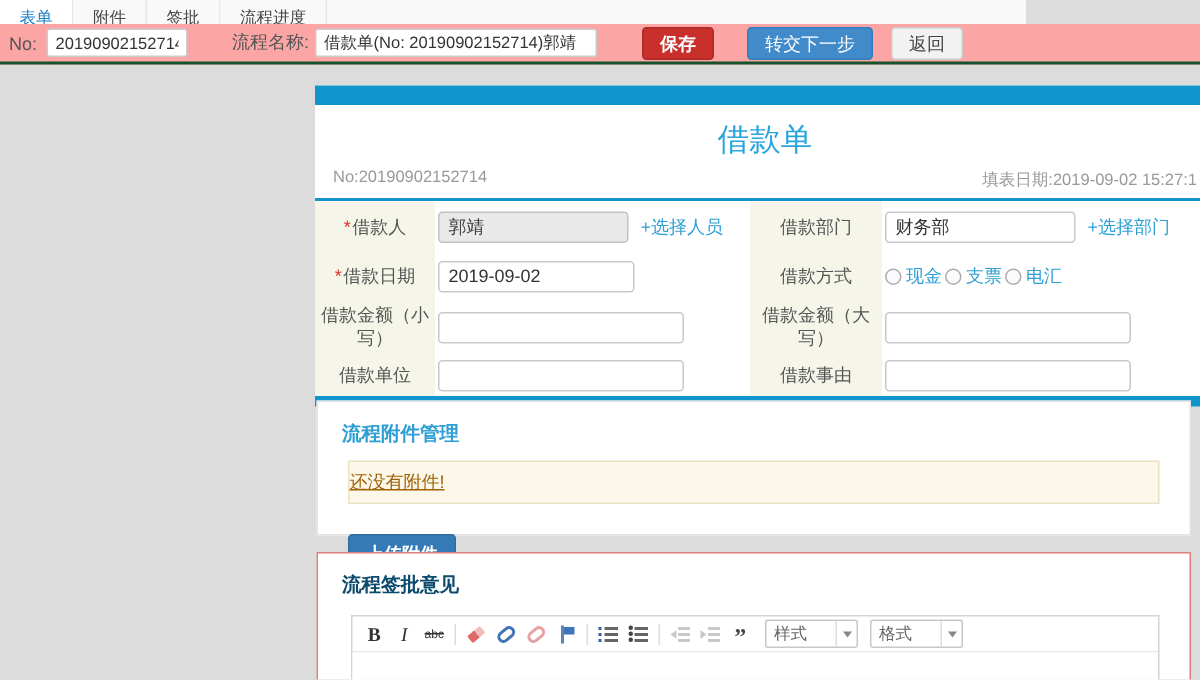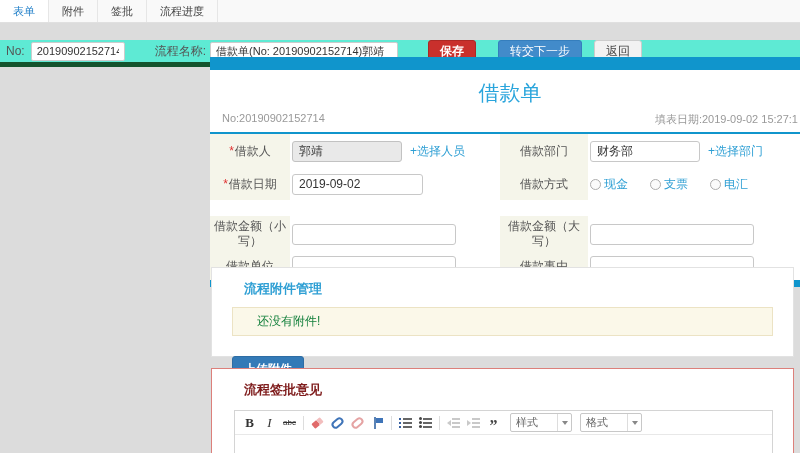--- a/index.html
+++ b/index.html
@@ -4,29 +4,29 @@
 <style>
   * { margin:0; padding:0; box-sizing:border-box; }
   html,body { width:800px; height:453px; }
   body {
     position:relative; overflow:hidden;
     background:#dcdcdc;
     font-family:"Liberation Sans", sans-serif;
   }
 
   
-  .tabbar { position:absolute; top:0; left:0; width:800px; height:23px;
+  .tabbar { position:absolute; top:0; left:0; width:684px; height:23px;
     background:#f9f9f9; border-bottom:1px solid #e0e0e0; display:flex; }
   .tab { padding:0 13px; display:flex; align-items:center; font-size:11px;
     color:#444; border-right:1px solid #e6e6e6; cursor:pointer; background:#f9f9f9; }
   .tab.active { background:#fff; color:#1e7ec8; }
 
   
-  .toolbar { position:absolute; top:40px; left:0; width:800px; height:27px;
-    background:#5eead4; border-bottom:5px solid #14532d;
+  .toolbar { position:absolute; top:16px; left:0; width:800px; height:27px;
+    background:#fca5a5; border-bottom:2px solid #14532d;
     display:flex; align-items:center; font-size:12px; color:#555; }
   .lbl { white-space:nowrap; }
   .ml6{margin-left:6px;} .ml14{margin-left:30px;} .ml4{margin-left:4px;}
   .tb-input { height:19px; border:1px solid #ccc; border-radius:2px;
     font-size:11px; padding:0 5px; color:#333; background:#fff;
     font-family:"Liberation Sans",sans-serif; }
   .no-input { width:94px; }
   .flow-input { width:188px; }
   .btn { height:22px; border-radius:3px; font-size:12px; padding:0 11px;
     border:1px solid transparent; cursor:pointer; line-height:20px;
@@ -43,40 +43,40 @@
   .bar-bottom { height:7px; }
   .form-title { text-align:center; font-size:21px; color:#2aa5dc; padding:9px 0 5px; }
   .meta { display:flex; justify-content:space-between; padding:0 12px 5px;
     font-size:11px; color:#999; }
   .blue-line { height:2px; background:#1095cc; }
   .fgrid { display:grid; grid-template-columns:80px 210px 88px 222px; }
   .cell { display:flex; align-items:center; }
   .lab { background:#f5f5ea; justify-content:center; font-size:12px; color:#555;
     text-align:center; padding:0 4px; line-height:15px; }
   .val { background:#fff; padding-left:2px; }
-  .h34{height:34px;} .h32{height:32px;} .h36{height:36px;margin-top:16px;} .h28{height:28px;}
+  .h34{height:34px;} .h32{height:32px;} .h36{height:36px;} .h28{height:28px;}
   .req { color:#e03131; margin-right:1px; }
   .inp { height:21px; border:1px solid #c8c8c8; border-radius:3px; font-size:12px;
     padding:0 6px; color:#333; background:#fff; font-family:"Liberation Sans",sans-serif; }
   .inp-dis { background:#e9e9e9; border-color:#c2c2c2; color:#3c3c3c; }
-  .w127{width:110px;} .w113{width:131px;} .w164{width:164px;}
+  .w127{width:127px;} .w113{width:131px;} .w164{width:164px;}
   .link { color:#2e9fd4; font-size:12px; margin-left:8px; text-decoration:none; cursor:pointer; }
-  .radio-group { display:flex; align-items:center; gap:22px; }
+  .radio-group { display:flex; align-items:center; gap:2px; }
   .radio { display:flex; align-items:center; gap:3px; cursor:pointer; }
   .rdot { width:11px; height:11px; border-radius:50%; border:1px solid #adadad; background:#fbfbfb; }
   .rlbl { color:#2e9fd4; font-size:12px; }
 
   
   .attach-card { position:absolute; left:211px; top:267px; width:583px; height:90px;
     background:#fff; border:1px solid #e2e2e2; }
-  .section-heading { font-size:13px; font-weight:bold; padding:12px 32px 9px; }
+  .section-heading { font-size:13px; font-weight:bold; padding:12px 16px 9px; }
   .head-blue { color:#2e9fd4; }
-  .head-red { color:#7f1d1d; }
+  .head-red { color:#0c4a6e; }
   .alert { margin:0 20px; background:#fbf8e9; border:1px solid #ece3c4;
-    padding:5px 24px; font-size:12px; color:#15803d; }
+    padding:5px 0; font-size:12px; color:#a16207;text-decoration:underline; }
   .btn-upload { margin:20px 20px 0; background:#337ab7; border:1px solid #2e6da4;
     color:#fff; font-size:12px; font-weight:bold; padding:4px 11px; border-radius:3px; cursor:pointer;
     font-family:"Liberation Sans",sans-serif; }
 
   
   .approve-card { position:absolute; left:211px; top:368px; width:583px; height:130px;
     background:#fff; border:1px solid #dc807b; }
   .editor { margin:2px 20px 0 22px; border:1px solid #d4d4d4; background:#fff; }
   .ed-toolbar { display:flex; align-items:center; gap:3px; padding:0 6px; height:24px;
     border-bottom:1px solid #e8e8e8; }

